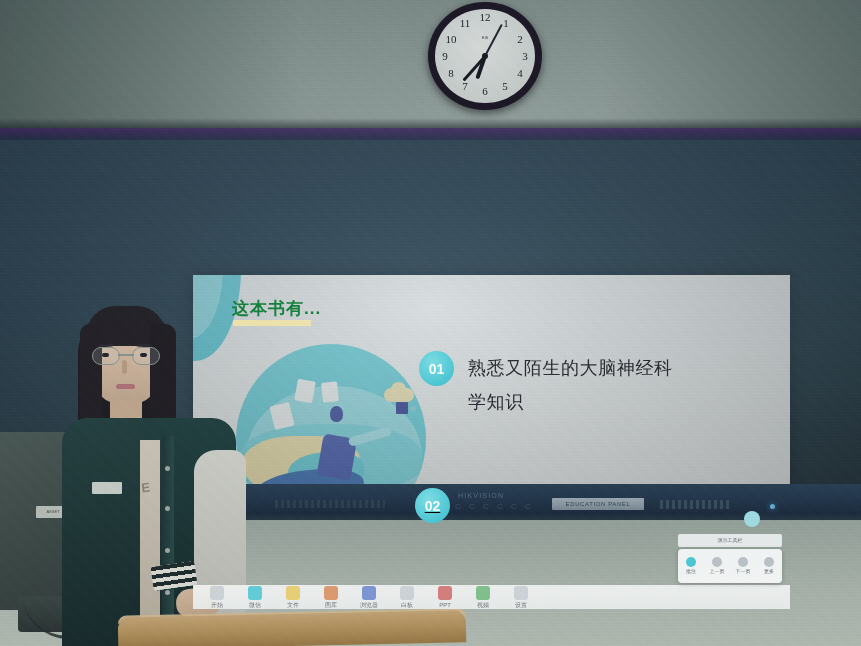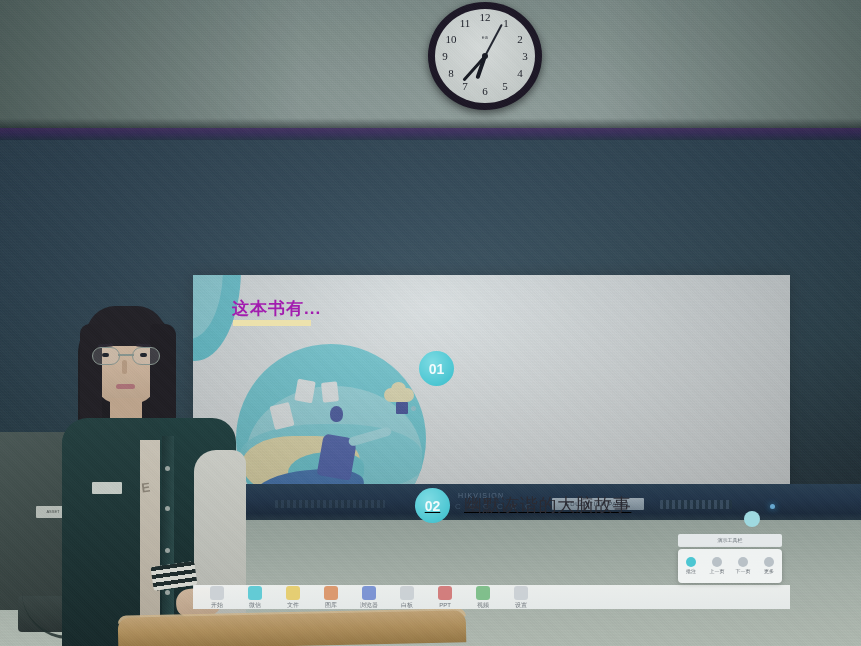--- a/index.html
+++ b/index.html
@@ -156,21 +156,21 @@
     border-radius:70px 0 0 0 / 60px 0 0 0;
   }
   .wave-br2{
     position:absolute;right:-10px;bottom:-12px;width:86px;height:46px;
     background:#8ae0e7;
     border-radius:54px 0 0 0 / 42px 0 0 0;
   }
 
   .slide-title{
     position:absolute;left:39px;top:22px;
-    font-size:17px;font-weight:bold;color:#a21caf;
+    font-size:17px;font-weight:bold;color:#15803d;
     letter-spacing:1px;
     z-index:4;
   }
   .title-underline{
     position:absolute;left:40px;top:45px;width:78px;height:6px;
     background:#efe3a8;opacity:.9;z-index:3;
   }
 
   
   .illus{
@@ -517,25 +517,26 @@
         <div class="paper p3"></div>
         <div class="ill-cloud"></div>
         <div class="ill-book"></div>
         <div class="dot d1"></div>
         <div class="dot d2"></div>
         <div class="dot d3"></div>
       </div>
 
       <div class="bullet b1">
         <div class="badge">01</div>
+        <div class="btext">熟悉又陌生的大脑神经科
+学知识</div>
       </div>
 
       <div class="bullet b2">
         <div class="badge">02</div>
-        <div class="btext">幽默诙谐的大脑故事</div>
       </div>
 
       <div class="float-round"></div>
       <div class="float-title">演示工具栏</div>
       <div class="float-bar" id="float-bar">
           <div class="fb-item"><span class="fb-ico a"></span><span>批注</span></div>
           <div class="fb-item"><span class="fb-ico "></span><span>上一页</span></div>
           <div class="fb-item"><span class="fb-ico "></span><span>下一页</span></div>
           <div class="fb-item"><span class="fb-ico "></span><span>更多</span></div>
         </div>

